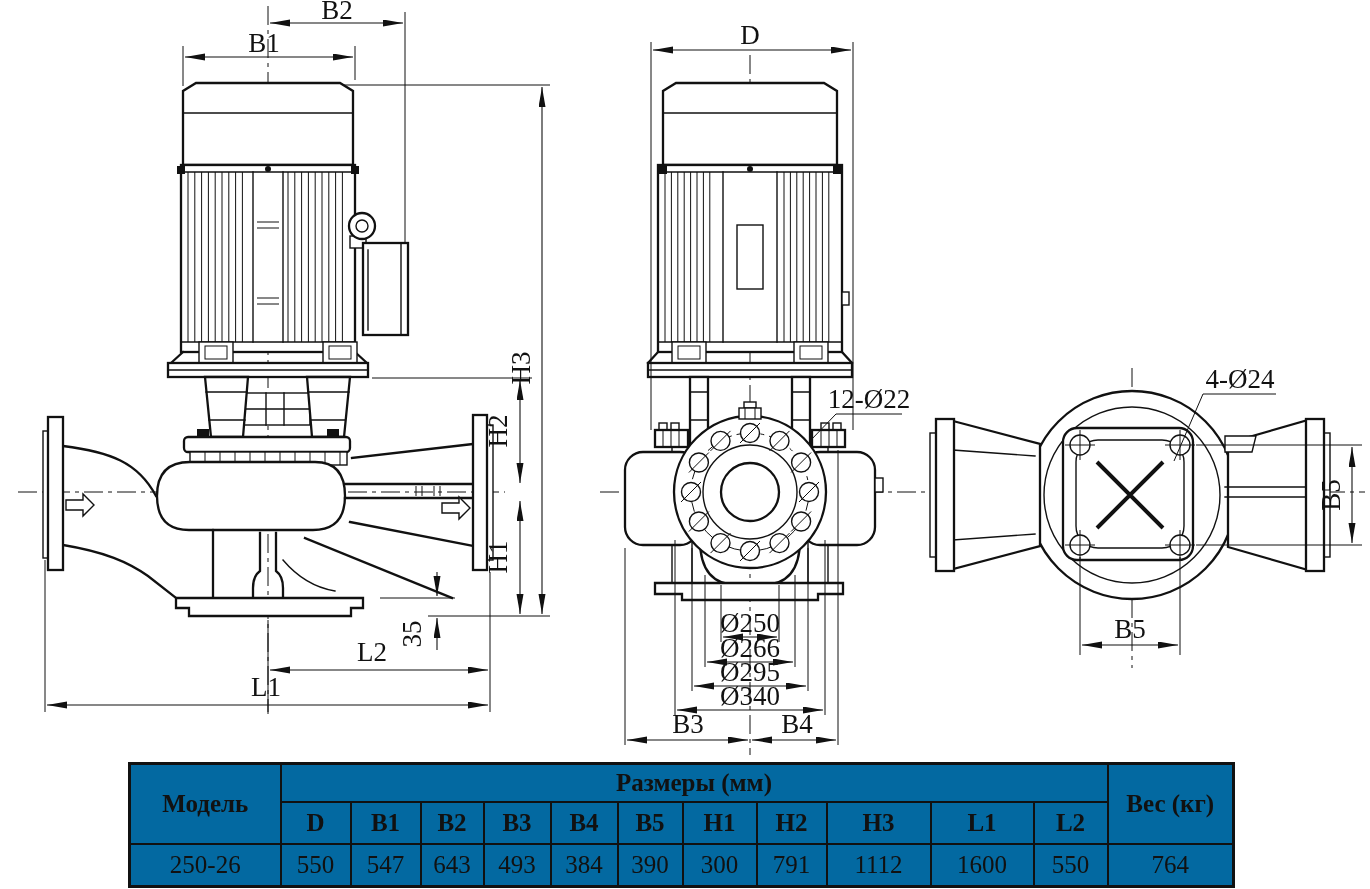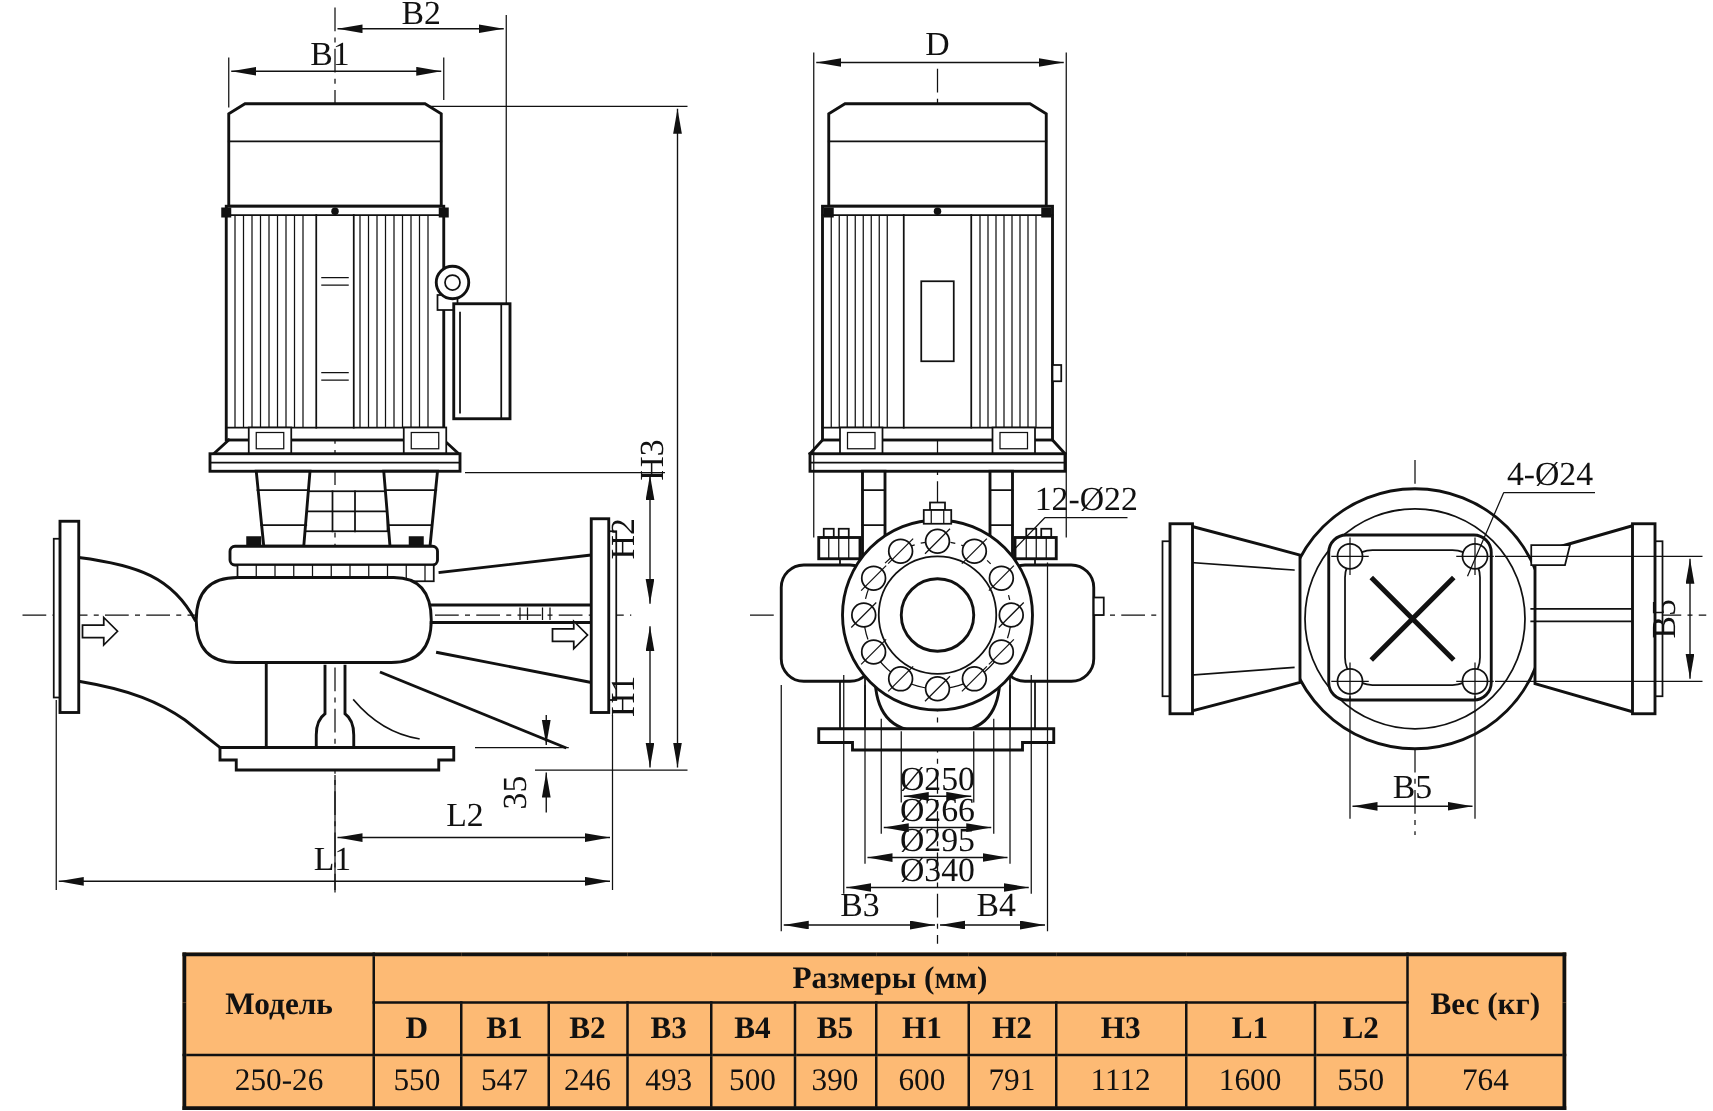--- a/index.html
+++ b/index.html
@@ -9,22 +9,22 @@
   svg *{vector-effect:none;}
   .o2{stroke:#111;stroke-width:2.3;fill:none;stroke-linecap:square;}
   .o1{stroke:#111;stroke-width:1.4;fill:none;stroke-linecap:square;}
   .t {stroke:#111;stroke-width:1;fill:none;}
   .cl{stroke:#111;stroke-width:1;fill:none;stroke-dasharray:19 5 4 5;}
   .dim{stroke:#111;stroke-width:1.1;fill:none;}
   .fw{fill:#fff;}
   .fb{fill:#111;stroke:none;}
   .lbl{font-family:"Liberation Serif",serif;font-size:27px;fill:#111;stroke:none;}
   
-  #spec-table{position:absolute;left:146px;top:762px;border-collapse:collapse;table-layout:fixed;
-              background:#fdba74;}
+  #spec-table{position:absolute;left:128px;top:762px;border-collapse:collapse;table-layout:fixed;
+              background:#0369a1;}
   #spec-table td{border:2px solid #111;text-align:center;vertical-align:middle;
                  font-family:"Liberation Serif",serif;font-size:25px;padding:0;line-height:1.1;}
   #spec-table{border:3px solid #111;}
   #spec-table .hd{font-weight:bold;}
   #spec-table tr.r1 td{height:36px;}
   #spec-table tr.r2 td{height:40px;}
   #spec-table tr.r3 td{height:40px;}
 </style>
 </head>
 <body>
@@ -390,25 +390,25 @@
     <td class="hd">H1</td>
     <td class="hd">H2</td>
     <td class="hd">H3</td>
     <td class="hd">L1</td>
     <td class="hd">L2</td>
   </tr>
   <tr class="r3">
     <td>250-26</td>
     <td>550</td>
     <td>547</td>
-    <td>246</td>
+    <td>643</td>
     <td>493</td>
-    <td>500</td>
+    <td>384</td>
     <td>390</td>
-    <td>600</td>
+    <td>300</td>
     <td>791</td>
     <td>1112</td>
     <td>1600</td>
     <td>550</td>
     <td>764</td>
   </tr>
 </tbody>
     </table>
 
 </div>

